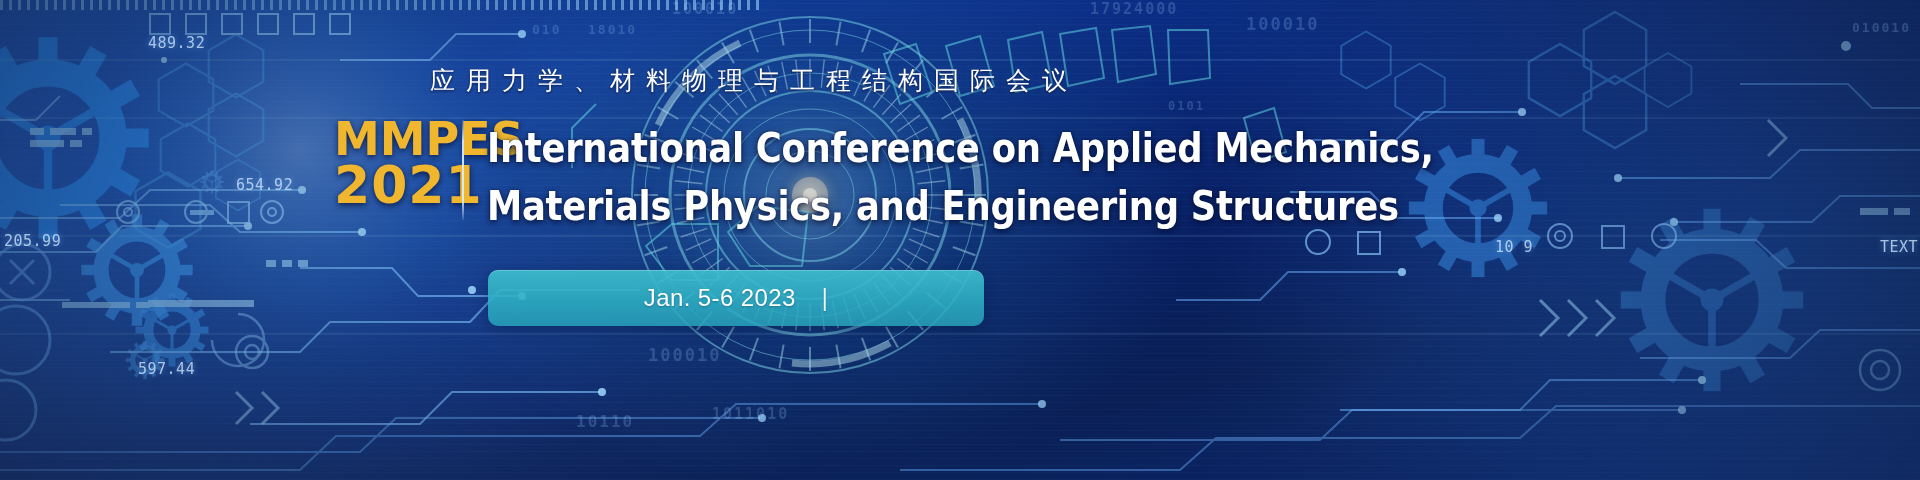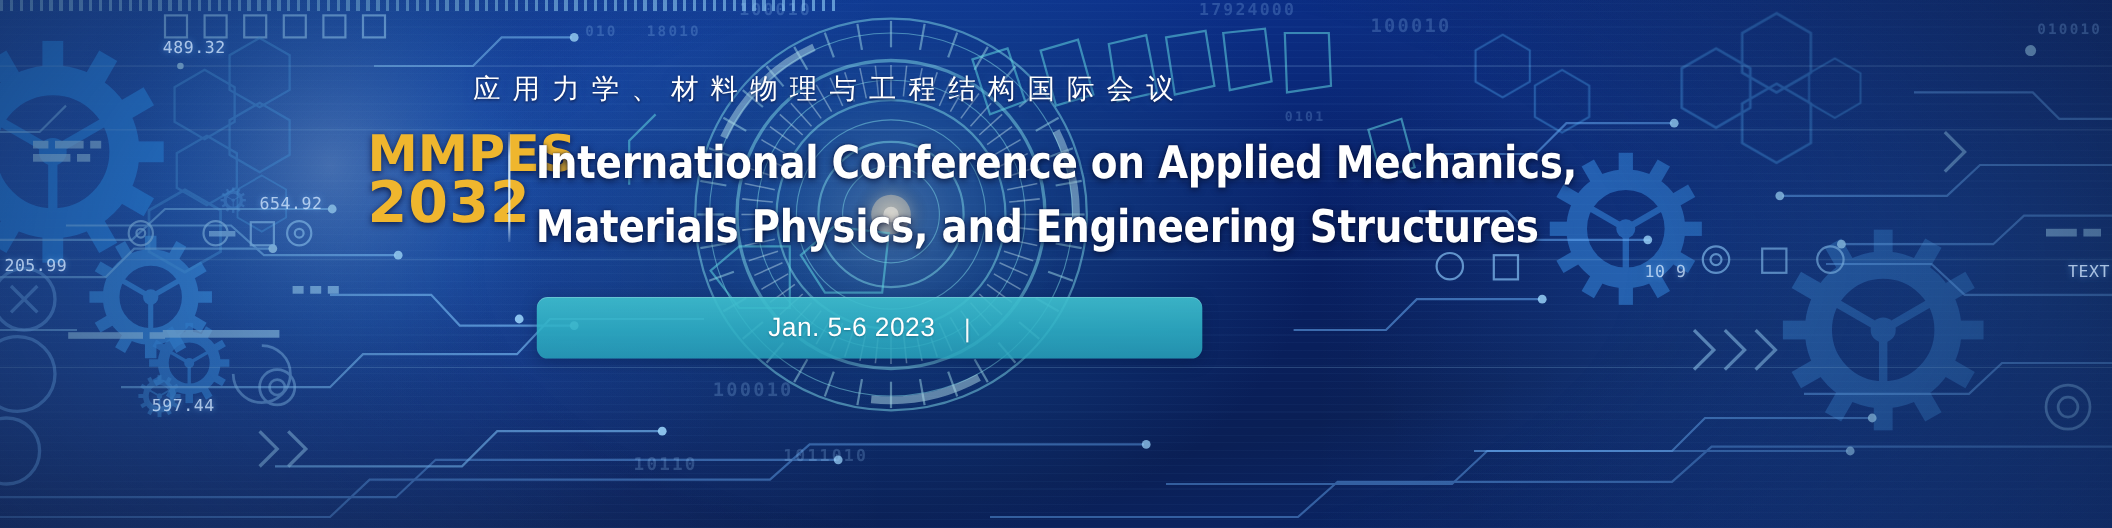--- a/index.html
+++ b/index.html
@@ -79,21 +79,21 @@
     font-family:"DejaVu Sans Condensed","Liberation Sans Narrow","Liberation Sans", sans-serif;
     font-size:41px; line-height:58px; letter-spacing:-.3px;
     white-space:nowrap;
     text-shadow:0 2px 7px rgba(0,12,48,.85), 0 0 2px rgba(0,20,60,.6);
     transform:scaleX(.96); transform-origin:left center;
   }
   .en-title .l2{ display:block; }
 
   .pill{
     position:absolute; left:488px; top:270px;
-    width:605px; height:56px;
+    width:496px; height:56px;
     border-radius:10px;
     background:linear-gradient(180deg, rgba(62,190,205,.92) 0%, rgba(46,176,196,.88) 55%, rgba(40,162,186,.85) 100%);
     box-shadow:0 3px 14px rgba(0,20,60,.35), inset 0 1px 0 rgba(255,255,255,.22);
     display:flex; align-items:center; justify-content:center;
   }
   .pill-inner{ display:flex; align-items:center; gap:26px; }
   .pill span{
     color:#ffffff; font-size:24px; letter-spacing:.4px;
     font-family:"Liberation Sans", sans-serif; white-space:nowrap;
     text-shadow:0 1px 2px rgba(0,40,60,.35);
@@ -502,21 +502,21 @@
   <div class="binary" style="left:588px;  top:22px;  font-size:13px;">18010</div>
   <div class="binary" style="left:1852px; top:20px;  font-size:13px;">010010</div>
   <div class="binary" style="left:1168px; top:58px;  font-size:12px;margin-top:41px;">0101</div>
 
   <div class="content">
 
     <div class="cn-title">应用力学、材料物理与工程结构国际会议</div>
 
     <div class="logo">
       <span class="mark">MMPES</span>
-      <span class="year">2032</span>
+      <span class="year">2021</span>
     </div>
 
     <div class="divider"></div>
 
     <div class="en-title">
       <span class="l1">International Conference on Applied Mechanics,</span>
       <span class="l2">Materials Physics, and Engineering Structures</span>
     </div>
 
     <div class="pill">

